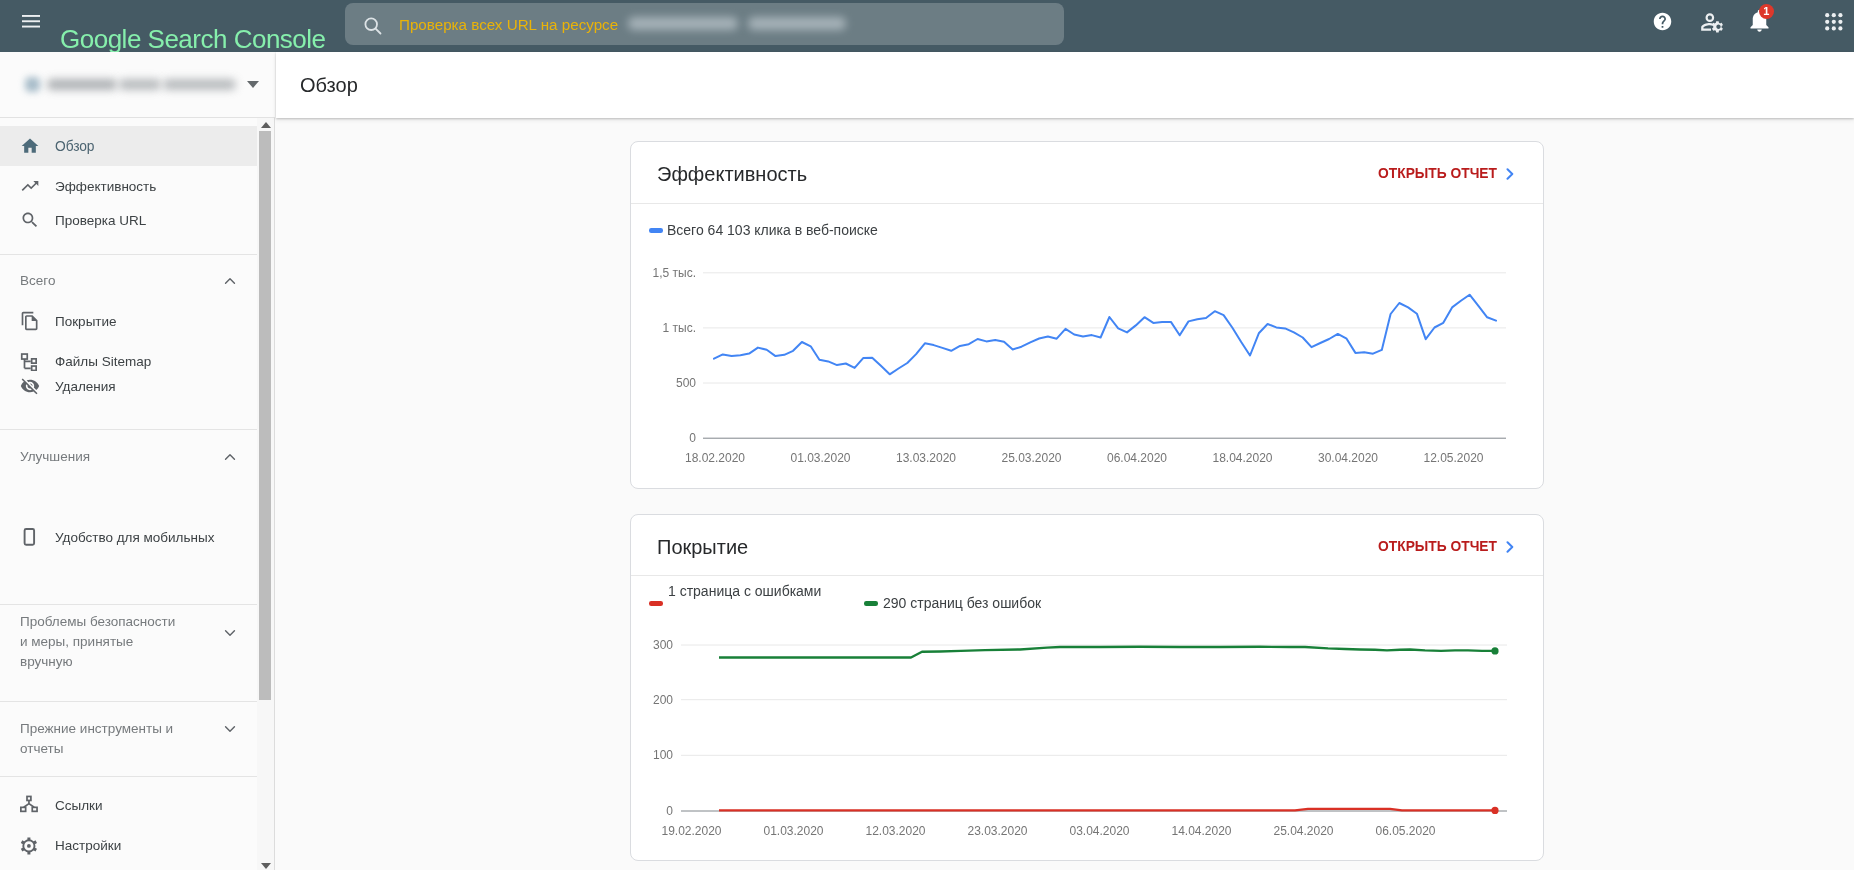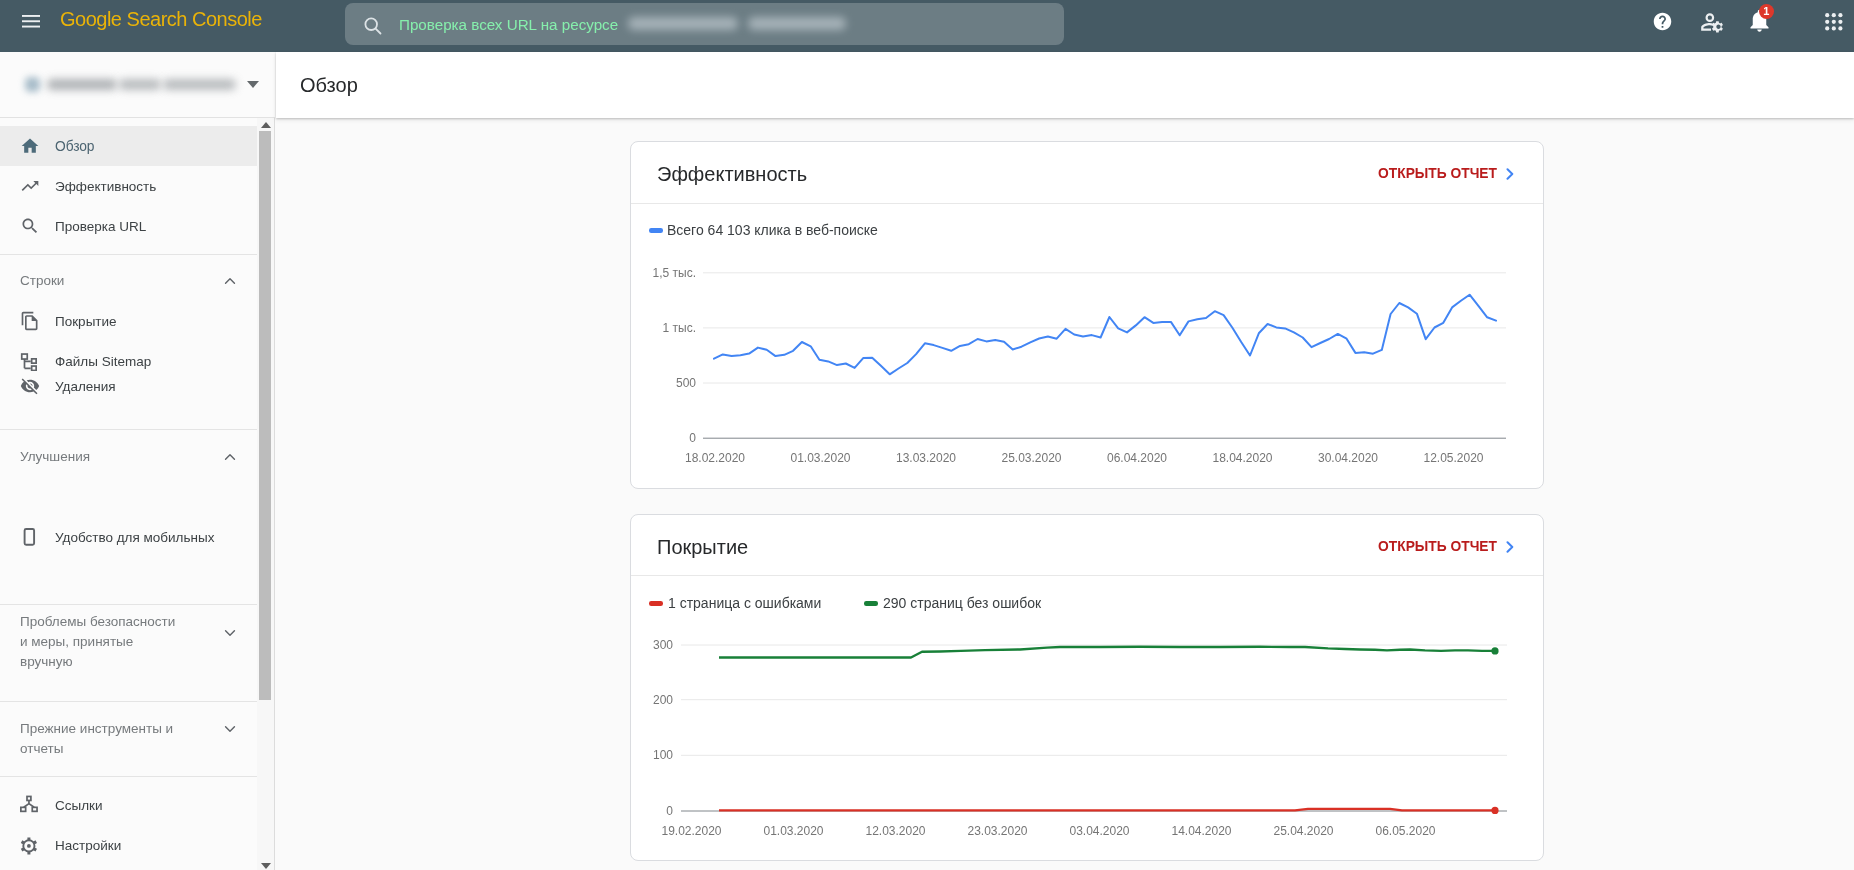--- a/index.html
+++ b/index.html
@@ -3,24 +3,24 @@
 <meta charset="utf-8">
 <title>Search Console</title>
 <style>
   * { margin:0; padding:0; box-sizing:border-box; }
   html,body { width:1854px; height:870px; overflow:hidden; }
   body { font-family:"Liberation Sans", sans-serif; background:#fafafa; position:relative; }
   .abs { position:absolute; }
 
   
   .topbar { position:absolute; left:0; top:0; width:1854px; height:52px; background:#455a64; }
-  .logo { position:absolute; left:60px; top:8px; font-size:20px; color:#eab308; letter-spacing:-0.5px; }
+  .logo { position:absolute; left:60px; top:24px; font-size:26px; color:#86efac; letter-spacing:-0.5px; }
   .searchbox { position:absolute; left:345px; top:3px; width:719px; height:42px; border-radius:8px;
                background:rgba(255,255,255,0.21); }
-  .searchph { position:absolute; left:54px; top:12.5px; font-size:15.2px; color:#86efac; }
+  .searchph { position:absolute; left:54px; top:12.5px; font-size:15.2px; color:#eab308; }
   .blururl { position:absolute; left:283px; top:14px; width:218px; height:13px; }
   .blururl span { position:absolute; top:0; height:13px; border-radius:6px; background:#b9c4ca;
                   filter:blur(4px); opacity:0.75; }
 
   
   .sidebar { position:absolute; left:0; top:52px; width:275px; height:818px; background:#fbfbfb;
              border-right:1px solid #dcdcdc; }
   .propsel { position:absolute; left:0; top:0; width:275px; height:66px; background:#fbfbfb;
              border-bottom:1px solid #e2e2e2; }
   .propicon { position:absolute; left:25px; top:25px; width:15px; height:15px; border-radius:5px;
@@ -138,28 +138,28 @@
         <path fill="#4d6b7a" d="M10 20v-6h4v6h5v-8h3L12 3 2 12h3v8z"></path>
       </svg>
       <span class="txt">Обзор</span>
     </div>
 <div class="navitem" style="top:114.0px;">
       <svg class="navicon" viewBox="0 0 24 24">
         <path fill="#5f6368" d="M16 6l2.29 2.29-4.88 4.88-4-4L2 16.59 3.41 18l6-6 4 4 6.3-6.29L22 12V6z"></path>
       </svg>
       <span class="txt">Эффективность</span>
     </div>
-<div class="navitem" style="top:154.0px;">
+<div class="navitem" style="top:148px;">
       <svg class="navicon" viewBox="0 0 24 24">
         <path fill="#5f6368" d="M15.5 14h-.79l-.28-.27C15.41 12.59 16 11.11 16 9.5 16 5.91 13.09 3 9.5 3S3 5.91 3 9.5 5.91 16 9.5 16c1.61 0 3.09-.59 4.23-1.57l.27.28v.79l5 4.99L20.49 19l-4.99-5zm-6 0C7.01 14 5 11.99 5 9.5S7.01 5 9.5 5 14 7.01 14 9.5 11.99 14 9.5 14z"></path>
       </svg>
       <span class="txt">Проверка URL</span>
     </div>
 <div class="sdiv" style="top:201.5px;"></div>
-<div class="seclabel" style="top:229.0px;">Строки</div>
+<div class="seclabel" style="top:229.0px;">Всего</div>
 <svg class="chev" style="top:229.0px;" viewBox="0 0 12 9">
       <path d="M1 7 6 2 11 7" fill="none" stroke="#5f6368" stroke-width="1.6" stroke-linecap="round" stroke-linejoin="round"></path>
     </svg>
 <div class="navitem" style="top:249.0px;">
       <svg class="navicon" viewBox="0 0 24 24">
         <path fill="#5f6368" d="M16 1H4c-1.1 0-2 .9-2 2v14h2V3h12V1zm-1 4H8c-1.1 0-2 .9-2 2v14c0 1.1.9 2 2 2h11c1.1 0 2-.9 2-2V11l-6-6zm4 16H8V7h6v5h5v9z"></path>
       </svg>
       <span class="txt">Покрытие</span>
     </div>
 <div class="navitem" style="top:289.0px;">
@@ -250,21 +250,21 @@
 
 <div class="card card2">
   <div class="cardhead">
     <div class="cardtitle">Покрытие</div>
     <div class="openreport">ОТКРЫТЬ ОТЧЕТ</div>
     <svg class="openchev" viewBox="0 0 12 12">
         <path d="M3.5 1.2 L8.3 6 L3.5 10.8" fill="none" stroke="#4285f4" stroke-width="2" stroke-linecap="round" stroke-linejoin="round"></path>
       </svg>
   </div>
   <div class="legpill" style="left:18px; top:86px; background:#d93025;"></div>
-  <div class="legtxt" style="left:37px; top:88px;">1 страница с ошибками</div>
+  <div class="legtxt" style="left:37px; top:76px;">1 страница с ошибками</div>
   <div class="legpill" style="left:233px; top:86px; background:#188038;"></div>
   <div class="legtxt" style="left:252px; top:88px;">290 страниц без ошибок</div>
 </div>
 
 <svg width="1854" height="870" style="position:absolute;left:0;top:0;">
 <line x1="703" y1="272.8" x2="1506" y2="272.8" stroke="#e8e8e8" stroke-width="1"></line>
 <text x="696" y="276.8" text-anchor="end" font-size="12" fill="#757575">1,5 тыс.</text>
 <line x1="703" y1="327.9" x2="1506" y2="327.9" stroke="#e8e8e8" stroke-width="1"></line>
 <text x="696" y="331.9" text-anchor="end" font-size="12" fill="#757575">1 тыс.</text>
 <line x1="703" y1="383.0" x2="1506" y2="383.0" stroke="#e8e8e8" stroke-width="1"></line>

